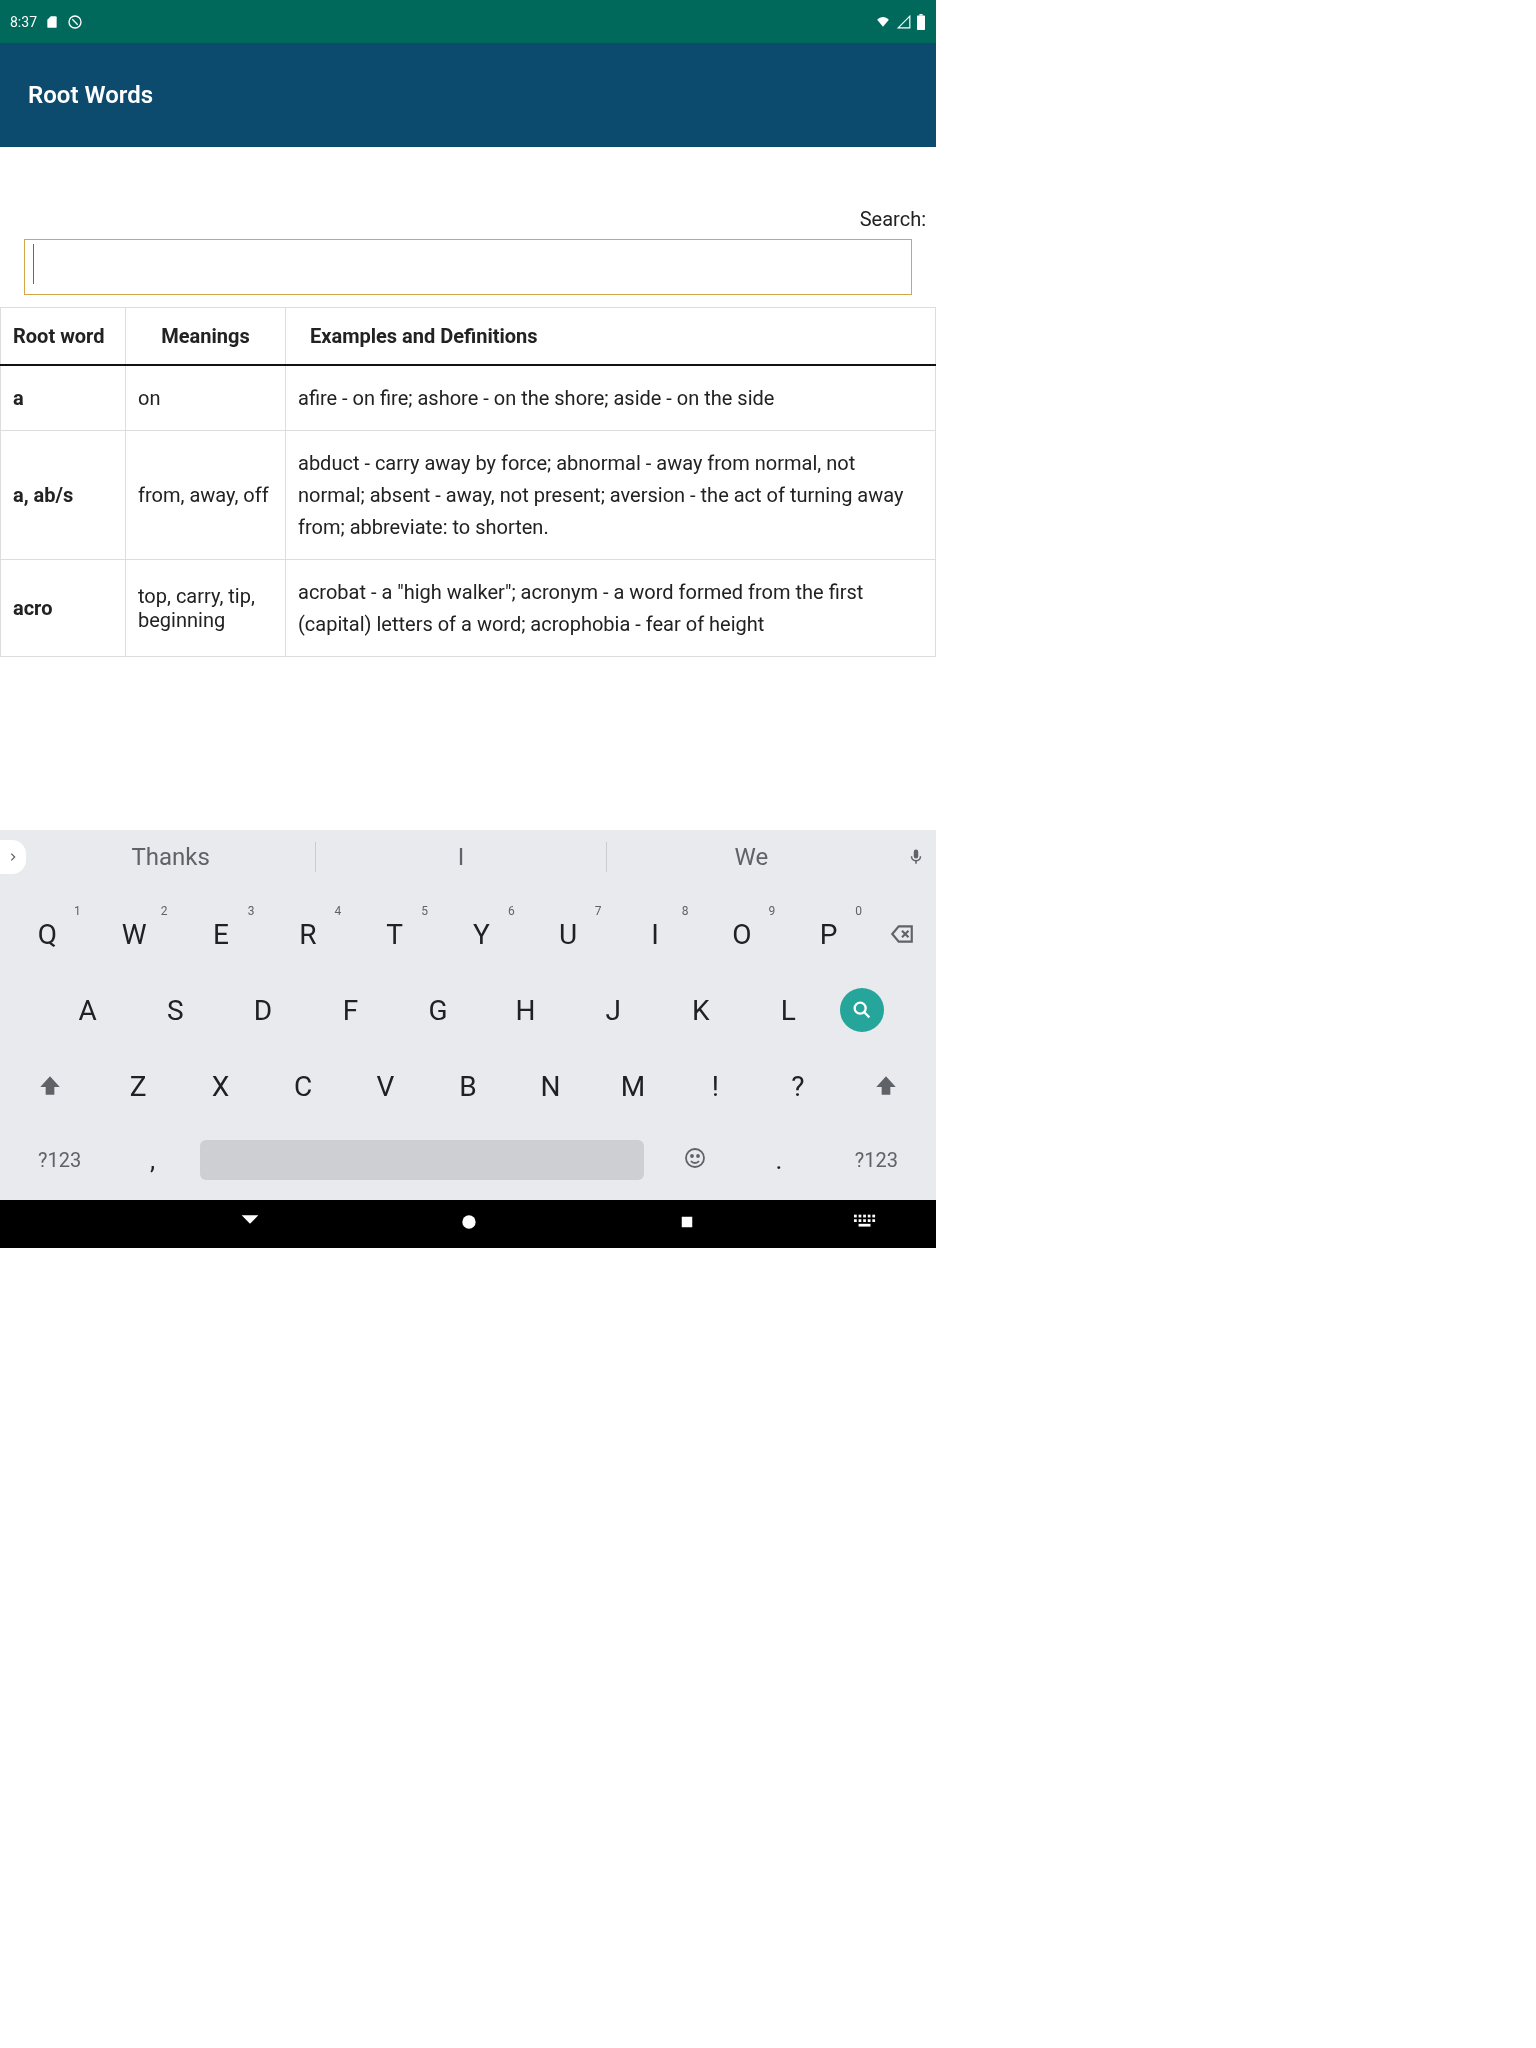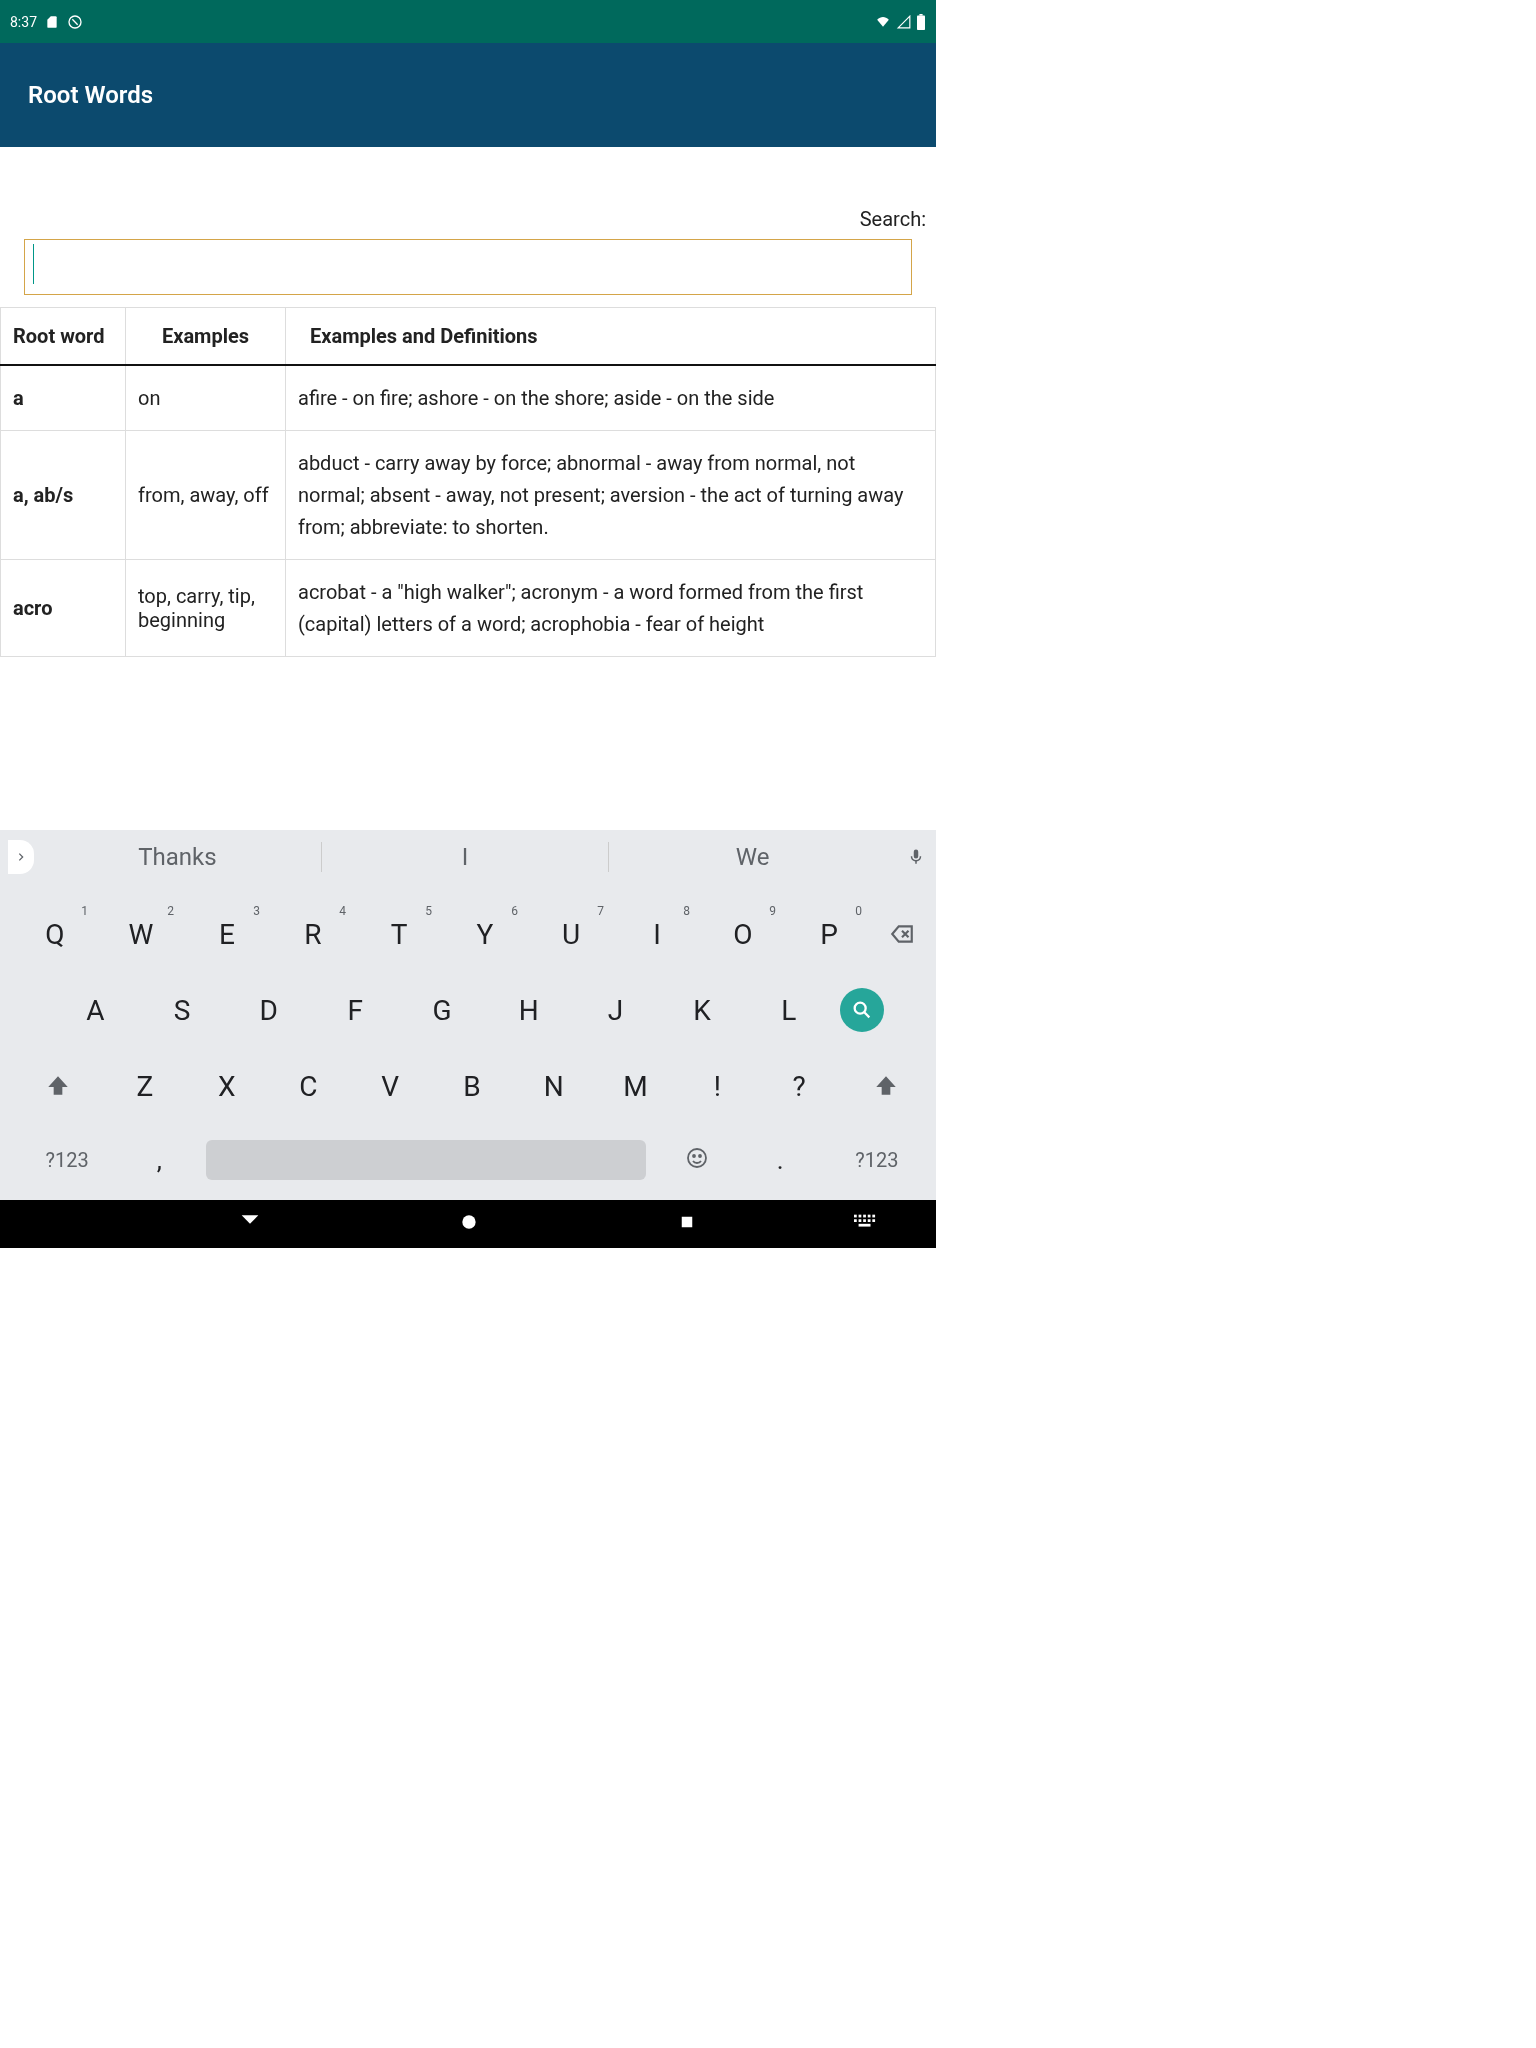--- a/index.html
+++ b/index.html
@@ -27,21 +27,21 @@
 th, td { border: 1px solid #ddd; padding: 16px 12px; text-align: left; vertical-align: middle; }
 th { font-weight: 700; border-bottom: 2px solid #111; }
 th:nth-child(1), td:nth-child(1) { width: 125px; font-weight: 700; }
 th:nth-child(2), td:nth-child(2) { width: 160px; font-weight: 400; }
 td:nth-child(1) { font-weight: 700; }
 th:nth-child(2) { font-weight: 700; text-align: center;}
 th:nth-child(3) { font-weight: 700; padding-left: 24px;}
 td:nth-child(3) { padding-left: 12px; line-height: 1.6;}
 
 
-.keyboard { background: #e8eaed; display: flex; flex-direction: column; padding-left: 8px; }
+.keyboard { background: #e8eaed; display: flex; flex-direction: column; }
 .kb-suggest { height: 54px; display: flex; align-items: center; position: relative; }
 .kb-expand { background: #fff; border-radius: 0 14px 14px 0; width: 26px; height: 34px; display: flex; align-items: center; justify-content: center; font-size: 18px; color: #5f6368; }
 .kb-sugg-items { flex: 1; display: flex; justify-content: space-around; align-items: center; color: #5f6368; font-size: 24px; }
 .kb-sugg-items span { flex:1; text-align:center; }
 .kb-sugg-sep { width:1px; height:30px; background:#ccc; }
 .kb-mic { width: 40px; display: flex; justify-content: center; }
 
 .kb-rows { padding: 8px 4px 8px 4px; }
 .kb-row { display: flex; justify-content: center; gap: 0; margin: 8px 0; }
 .kb-key { flex: 1; height: 68px; display: flex; align-items: center; justify-content: center; font-size: 28px; color: #202124; position: relative; cursor: pointer; }
@@ -97,21 +97,21 @@
 <div class="content">
   <div class="search-row">
     <span class="search-label">Search:</span>
   </div>
   <div class="search-input" value=""><span class="cursor"></span></div>
 
   <table>
     <thead>
       <tr>
         <th>Root word</th>
-        <th>Examples</th>
+        <th>Meanings</th>
         <th>Examples and Definitions</th>
       </tr>
     </thead>
     <tbody id="tbody">
         <tr>
           <td>a</td>
                   <td>on</td>
                   <td>afire - on fire; ashore - on the shore; aside - on the side</td>
         </tr>
         <tr>

